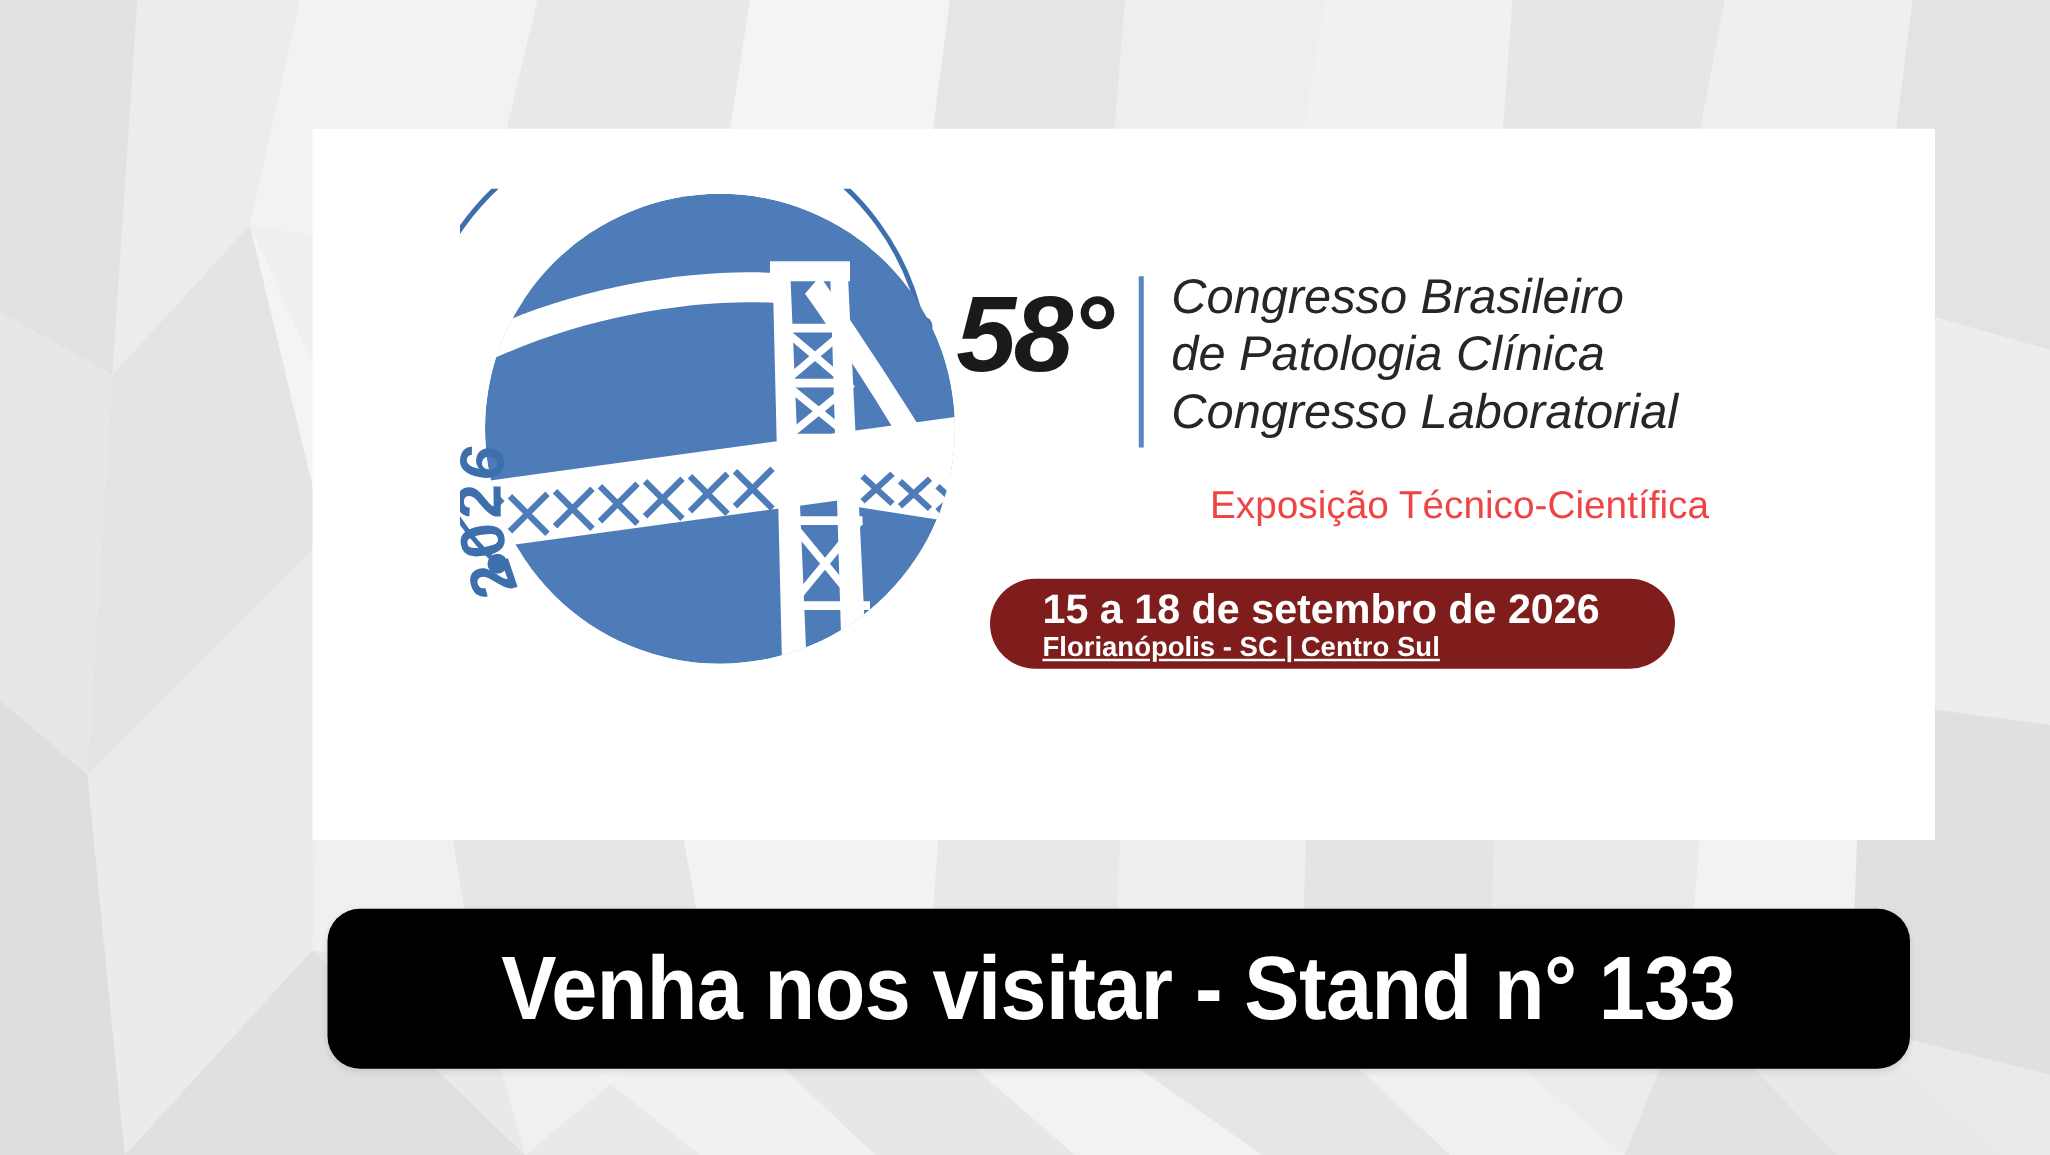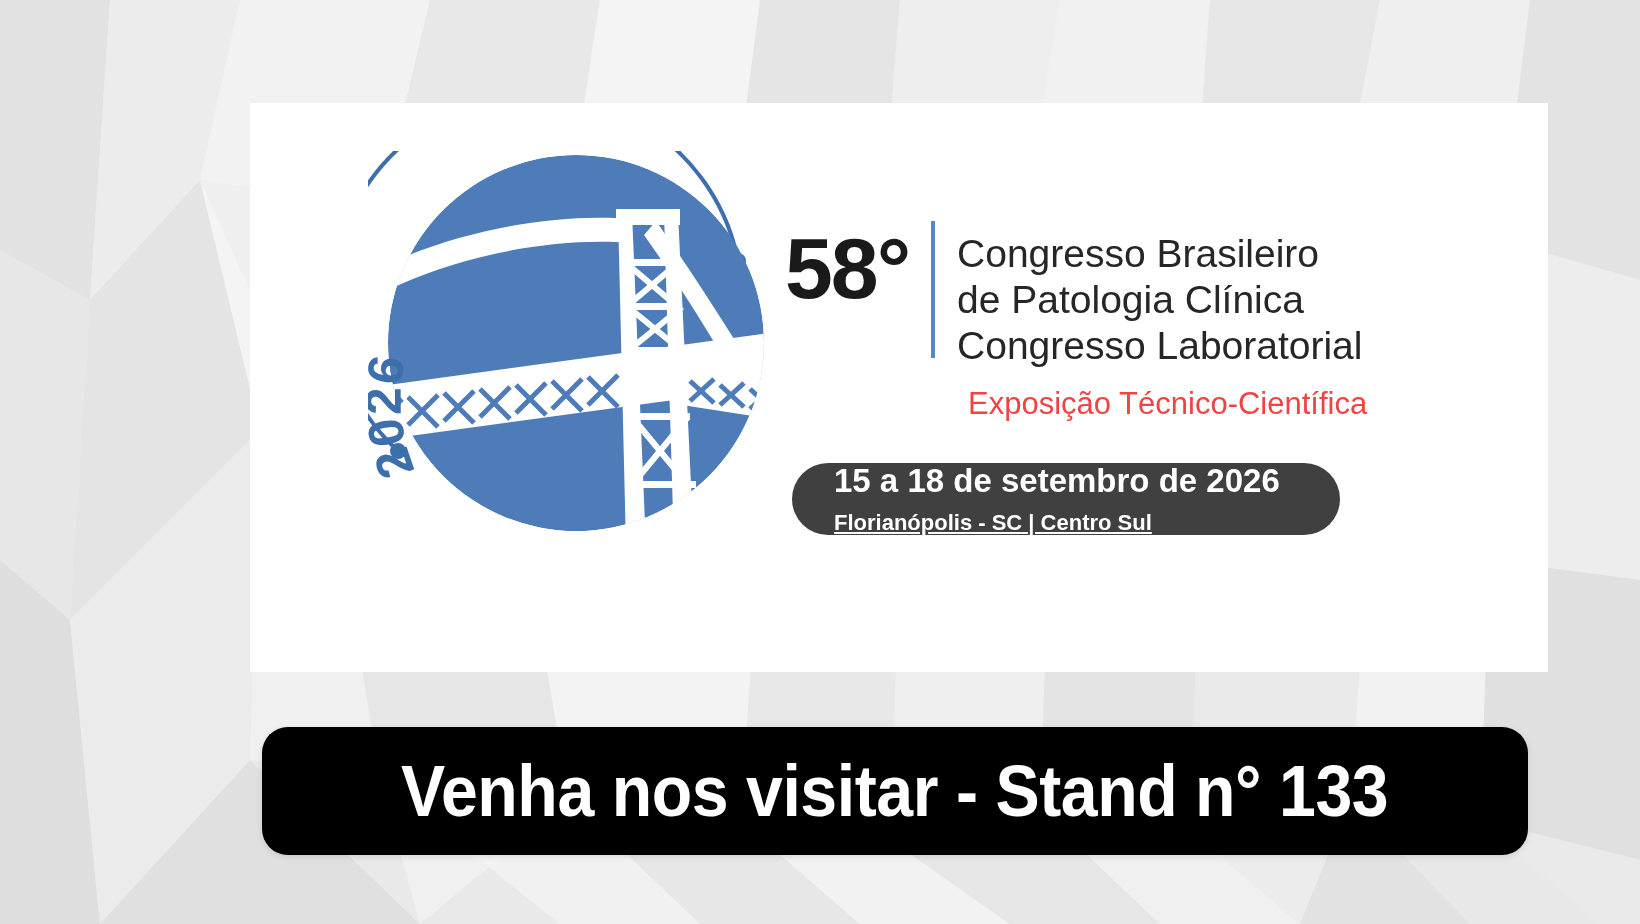--- a/index.html
+++ b/index.html
@@ -17,54 +17,53 @@
     position:absolute;left:250px;top:103px;width:1298px;height:569px;
     background:#ffffff;
   }
 
   
   .emblem{position:absolute;left:118px;top:48px;width:420px;height:440px;}
   .emblem svg{display:block;width:420px;height:440px;}
 
   
   .title-block{
-    position:absolute;left:535px;top:112px;width:620px;height:170px;
-    display:flex;align-items:flex-start;
+    position:absolute;left:515px;top:112px;width:620px;height:170px;
+    display:flex;align-items:flex-start;font-style:italic;
   }
   .edition-no{
     font-size:86px;font-weight:700;color:#1a1a1a;line-height:1;
     letter-spacing:-2px;
     margin-top:10px;
     font-family:"Liberation Sans", sans-serif;
   }
   .title-divider{
     width:4px;height:137px;background:#5b87c0;
     margin:6px 0 0 22px;flex:0 0 auto;
   }
   .title-lines{
     margin-left:22px;
     display:flex;flex-direction:column;
     color:#262626;
     font-size:39px;line-height:46px;font-weight:400;
     white-space:nowrap;
-    margin-top:16px;
   }
   .title-lines span{display:block;}
 
   
   .subtitle{
     position:absolute;left:718px;top:283px;
     font-size:31px;color:#ef4444;font-weight:400;white-space:nowrap;
   }
 
   
   .date-pill{
     position:absolute;left:542px;top:360px;width:548px;height:72px;
-    background:#404040;border-radius:36px;
-    display:flex;flex-direction:column;justify-content:space-between;
+    background:#7f1d1d;border-radius:36px;
+    display:flex;flex-direction:column;justify-content:center;
     padding-left:42px;box-sizing:border-box;
   }
   .date-main{
     color:#ffffff;font-size:33px;font-weight:700;line-height:36px;
     white-space:nowrap;
   }
   .date-sub{
     color:#ffffff;font-size:22px;font-weight:700;line-height:25px;
     white-space:nowrap;
     text-decoration:underline;

